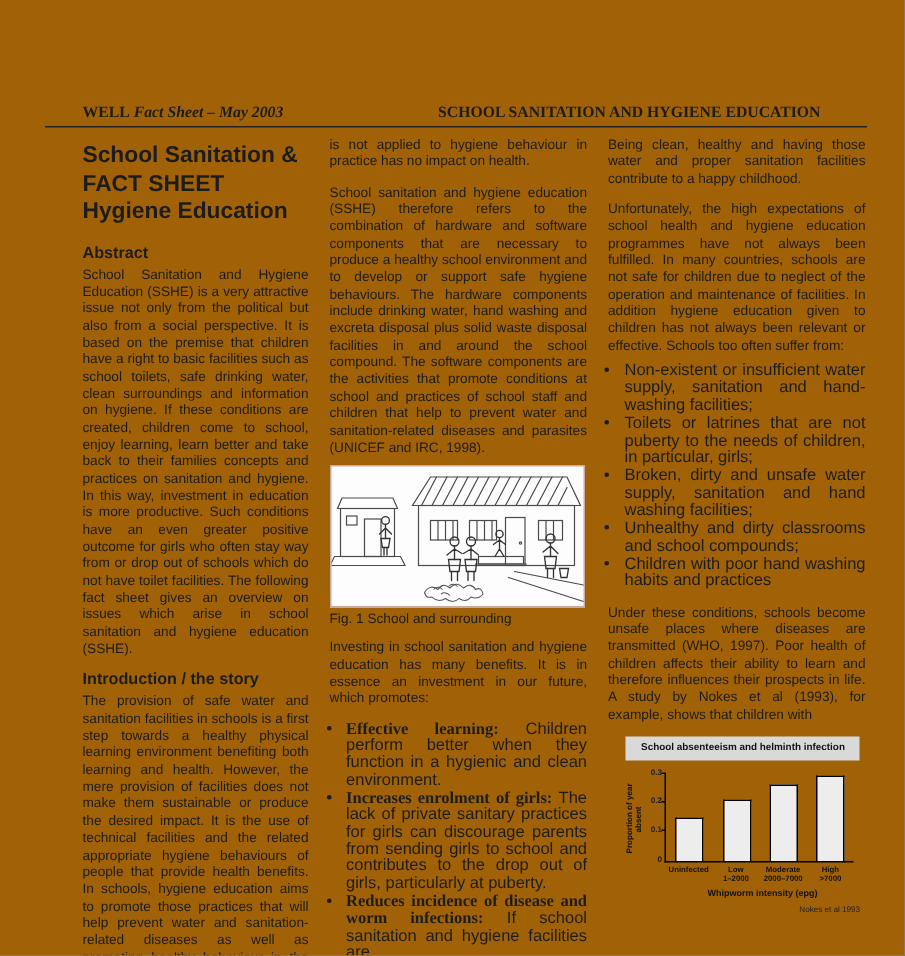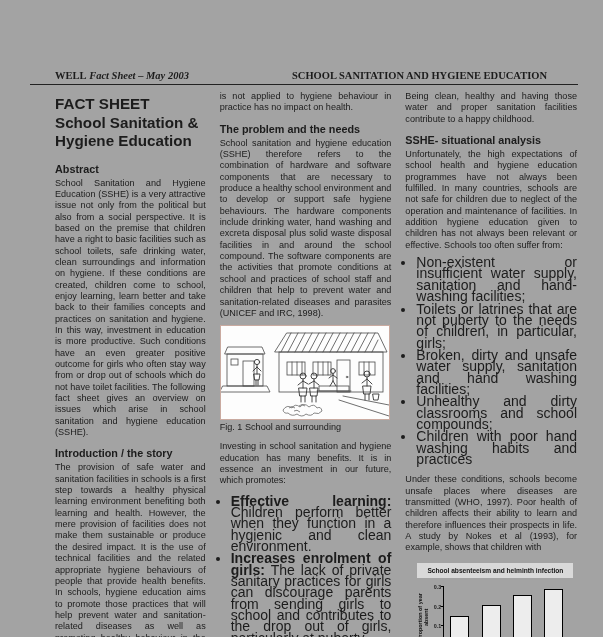--- a/index.html
+++ b/index.html
@@ -1,17 +1,17 @@
 <!DOCTYPE html>
 <html><head>
 <meta charset="utf-8">
 <style>
   html,body{margin:0;padding:0;background:#888;}
   .page{
-    position:relative; width:603px; height:637px; background:#a3a3a3;
+    position:relative; width:603px; height:637px; background:#a16207;
     overflow:hidden; font-family:"Liberation Sans", sans-serif; color:#1c1c1c;
     box-sizing:border-box;
   }
   
   .runhead{
     display:flex; justify-content:space-between; align-items:baseline;
     padding:70px 56px 0 55px;
     font-family:"Liberation Serif", serif; font-weight:bold; font-size:10.5px;
     white-space:nowrap;
   }
@@ -26,22 +26,22 @@
   .col-right{width:172px;}
 
   .doc-title{font-size:15.2px; font-weight:bold; line-height:18.5px; margin:4px 0 12px 0;}
   .sec-head{font-size:10.8px; font-weight:bold; margin:0 0 2px 0; line-height:13px;}
   p.body{font-size:9.1px; line-height:11.35px; text-align:justify; margin:0 0 9px 0;}
   p.tight{margin-bottom:6px;}
   .indented{margin-left:12px;}
   .mt8{margin-top:8px;}
 
   ul.bullets{margin:0 0 9px 0; padding-left:11px; list-style:disc outside;}
-  ul.bullets li{font-size:14px; line-height:11.35px; text-align:justify; margin:0 0 1px 0;}
-  .blead{font-weight:bold;}
+  ul.bullets li{font-size:11px; line-height:11.35px; text-align:justify; margin:0 0 1px 0;}
+  .blead{font-weight:bold;font-family:Liberation Serif, serif;}
 
   
   .figure{
     border:1px solid #c9aFa8; border-color:#c9aaa0;
     width:170px; height:95px; box-sizing:border-box; margin:1px 0 2px 0; background:#fdfdfd;
   }
   .figure svg{display:block; width:100%; height:100%;}
   .figcaption{font-size:9.1px; margin:1px 0 9px 0; text-align:left;}
 
   
@@ -79,34 +79,33 @@
   <div class="runhead">
     <div><span>WELL</span><span class="italic"> Fact Sheet – May 2003</span></div>
     <div>SCHOOL SANITATION AND HYGIENE EDUCATION</div>
   </div>
   <hr class="hrule">
 
   <div class="cols">
 
     <div class="col col-left">
       <div class="doc-title">
+        <div>School Sanitation &amp;</div>
         <div>FACT SHEET</div>
-        <div>School Sanitation &amp;</div>
         <div>Hygiene Education</div>
       </div>
       <div class="sec-head">Abstract</div>
       <p class="body">School Sanitation and Hygiene Education (SSHE) is a very attractive issue not only from the political but also from a social perspective. It is based on the premise that children have a right to basic facilities such as school toilets, safe drinking water, clean surroundings and information on hygiene. If these conditions are created, children come to school, enjoy learning, learn better and take back to their families concepts and practices on sanitation and hygiene. In this way, investment in education is more productive. Such conditions have an even greater positive outcome for girls who often stay way from or drop out of schools which do not have toilet facilities. The following fact sheet gives an overview on issues which arise in school sanitation and hygiene education (SSHE).</p>
       <div class="sec-head">Introduction / the story</div>
       <p class="body">The provision of safe water and sanitation facilities in schools is a first step towards a healthy physical learning environment benefiting both learning and health. However, the mere provision of facilities does not make them sustainable or produce the desired impact. It is the use of technical facilities and the related appropriate hygiene behaviours of people that provide health benefits. In schools, hygiene education aims to promote those practices that will help prevent water and sanitation-related diseases as well as promoting healthy behaviour in the future generation of adults (Burgers, 2000).</p>
 
     </div>
 
     <div class="col col-mid">
       <p class="body mt8">is not applied to hygiene behaviour in practice has no impact on health.</p>
-      <div class="sec-head">The problem and the needs</div>
       <p class="body tight">School sanitation and hygiene education (SSHE) therefore refers to the combination of hardware and software components that are necessary to produce a healthy school environment and to develop or support safe hygiene behaviours. The hardware components include drinking water, hand washing and excreta disposal plus solid waste disposal facilities in and around the school compound. The software components are the activities that promote conditions at school and practices of school staff and children that help to prevent water and sanitation-related diseases and parasites (UNICEF and IRC, 1998).</p>
 
       <div class="figure">
         <svg viewBox="0 0 168 93">
           <g fill="none" stroke="#4a4a4a" stroke-width="0.8" stroke-linecap="round">
 
             <polygon points="54,26 166,26 157,7 66,7"></polygon>
             <path d="M60,26 L70,7 M67,26 L77,7 M74,26 L84,7 M81,26 L91,7 M88,26 L98,7 M95,26 L105,7 M102,26 L112,7 M109,26 L119,7 M116,26 L126,7 M123,26 L133,7 M130,26 L140,7 M137,26 L147,7 M144,26 L154,7 M151,26 L157,14"></path>
 
             <rect x="58" y="26" width="104" height="40"></rect>
@@ -170,21 +169,20 @@
       <p class="body">Investing in school sanitation and hygiene education has many benefits. It is in essence an investment in our future, which promotes:</p>
       <ul class="bullets">
         <li><span class="blead">Effective learning:</span><span> Children perform better when they function in a hygienic and clean environment.</span></li>
         <li><span class="blead">Increases enrolment of girls:</span><span> The lack of private sanitary practices for girls can discourage parents from sending girls to school and contributes to the drop out of girls, particularly at puberty.</span></li>
         <li><span class="blead">Reduces incidence of disease and worm infections:</span><span> If school sanitation and hygiene facilities are</span></li>
       </ul>
     </div>
 
     <div class="col col-right">
       <p class="body indented mt8">Being clean, healthy and having those water and proper sanitation facilities contribute to a happy childhood.</p>
-      <div class="sec-head">SSHE- situational analysis</div>
       <p class="body tight">Unfortunately, the high expectations of school health and hygiene education programmes have not always been fulfilled. In many countries, schools are not safe for children due to neglect of the operation and maintenance of facilities. In addition hygiene education given to children has not always been relevant or effective. Schools too often suffer from:</p>
       <ul class="bullets">
         <li>Non-existent or insufficient water supply, sanitation and hand-washing facilities;</li>
         <li>Toilets or latrines that are not puberty to the needs of children, in particular, girls;</li>
         <li>Broken, dirty and unsafe water supply, sanitation and hand washing facilities;</li>
         <li>Unhealthy and dirty classrooms and school compounds;</li>
         <li>Children with poor hand washing habits and practices</li>
       </ul>
       <p class="body">Under these conditions, schools become unsafe places where diseases are transmitted (WHO, 1997). Poor health of children affects their ability to learn and therefore influences their prospects in life. A study by Nokes et al (1993), for example, shows that children with</p>
 

